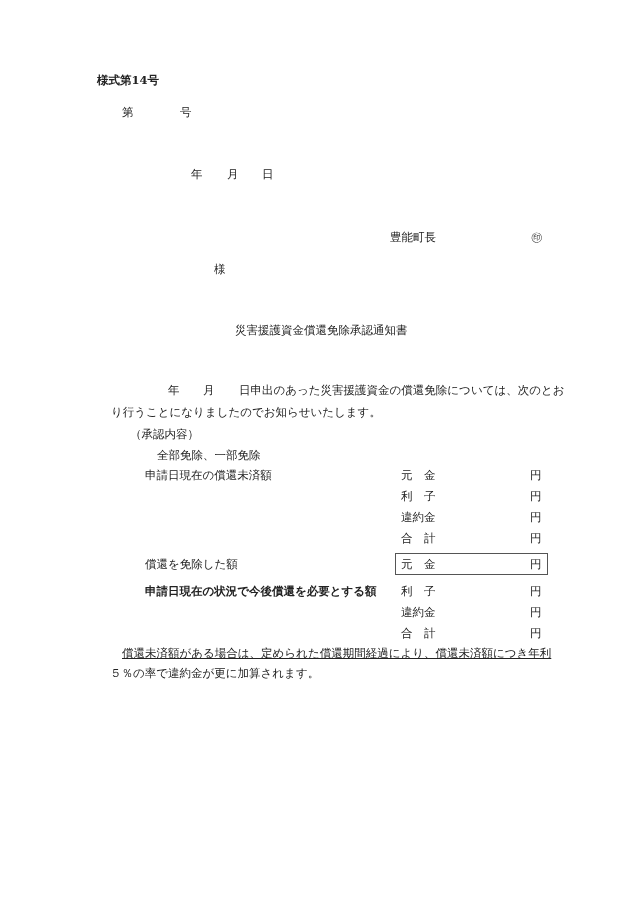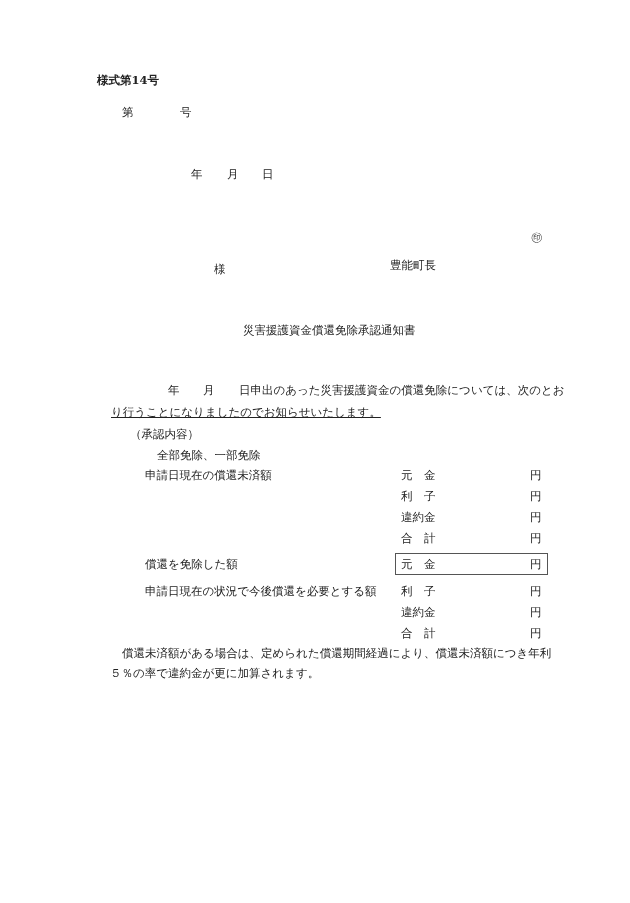--- a/index.html
+++ b/index.html
@@ -13,52 +13,52 @@
 
 <div class="t" style="left:97px;top:73px;font-weight:bold;">様式第14号</div>
 
 <div class="t" style="left:122px;top:105px;">第</div>
 <div class="t" style="left:180px;top:105px;">号</div>
 
 <div class="t" style="left:191px;top:167px;">年</div>
 <div class="t" style="left:227px;top:167px;">月</div>
 <div class="t" style="left:262px;top:167px;">日</div>
 
-<div class="t" style="left:390px;top:230px;margin-top:28px;">豊能町長</div>
+<div class="t" style="left:390px;top:230px;">豊能町長</div>
 <div class="t" style="left:531px;top:230px;">㊞</div>
 
 <div class="t" style="left:214px;top:262px;">様</div>
 
-<div class="t" style="left:243px;top:323px;">災害援護資金償還免除承認通知書</div>
+<div class="t" style="left:235px;top:323px;">災害援護資金償還免除承認通知書</div>
 
 <div class="t" style="left:168px;top:383px;">年</div>
 <div class="t" style="left:203px;top:383px;">月</div>
 <div class="t" style="left:239px;top:383px;">日申出のあった災害援護資金の償還免除については、次のとお</div>
-<div class="t" style="left:111px;top:405px;text-decoration:underline;">り行うことになりましたのでお知らせいたします。</div>
+<div class="t" style="left:111px;top:405px;">り行うことになりましたのでお知らせいたします。</div>
 
 <div class="t" style="left:108px;top:427px;margin-left:22px;">（承認内容）</div>
 <div class="t" style="left:145px;top:448px;margin-left:12px;">全部免除、一部免除</div>
 
 <div class="t" style="left:145px;top:468px;">申請日現在の償還未済額</div>
 <div class="t" style="left:401px;top:468px;">元　金</div>
 <div class="t" style="left:530px;top:468px;">円</div>
 <div class="t" style="left:401px;top:489px;">利　子</div>
 <div class="t" style="left:530px;top:489px;">円</div>
 <div class="t" style="left:401px;top:510px;">違約金</div>
 <div class="t" style="left:530px;top:510px;">円</div>
 <div class="t" style="left:401px;top:531px;">合　計</div>
 <div class="t" style="left:530px;top:531px;">円</div>
 
 <div class="t" style="left:145px;top:557px;font-family:Liberation Serif, serif;">償還を免除した額</div>
 <div class="box" style="left:395px;top:553px;width:151px;height:20px;"></div>
 <div class="t" style="left:401px;top:557px;">元　金</div>
 <div class="t" style="left:530px;top:557px;">円</div>
 
-<div class="t" style="left:145px;top:584px;">申請日現在の状況で今後償還を必要とする額</div>
+<div class="t" style="left:145px;top:584px;font-weight:bold;">申請日現在の状況で今後償還を必要とする額</div>
 <div class="t" style="left:401px;top:584px;">利　子</div>
 <div class="t" style="left:530px;top:584px;">円</div>
 <div class="t" style="left:401px;top:605px;">違約金</div>
 <div class="t" style="left:530px;top:605px;">円</div>
 <div class="t" style="left:401px;top:626px;">合　計</div>
 <div class="t" style="left:530px;top:626px;">円</div>
 
-<div class="t" style="left:122px;top:646px;">償還未済額がある場合は、定められた償還期間経過により、償還未済額につき年利</div>
+<div class="t" style="left:122px;top:646px;text-decoration:underline;">償還未済額がある場合は、定められた償還期間経過により、償還未済額につき年利</div>
 <div class="t" style="left:110px;top:666px;text-align:center;">５％の率で違約金が更に加算されます。</div>
 
 </body></html>

